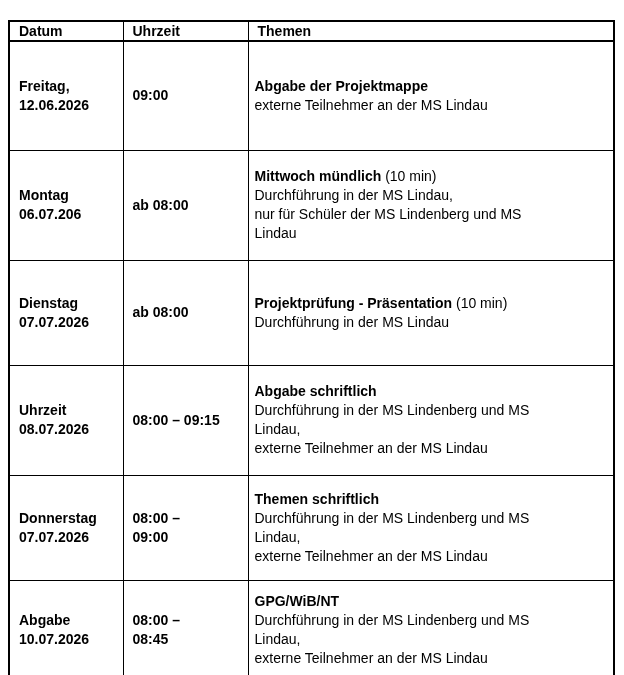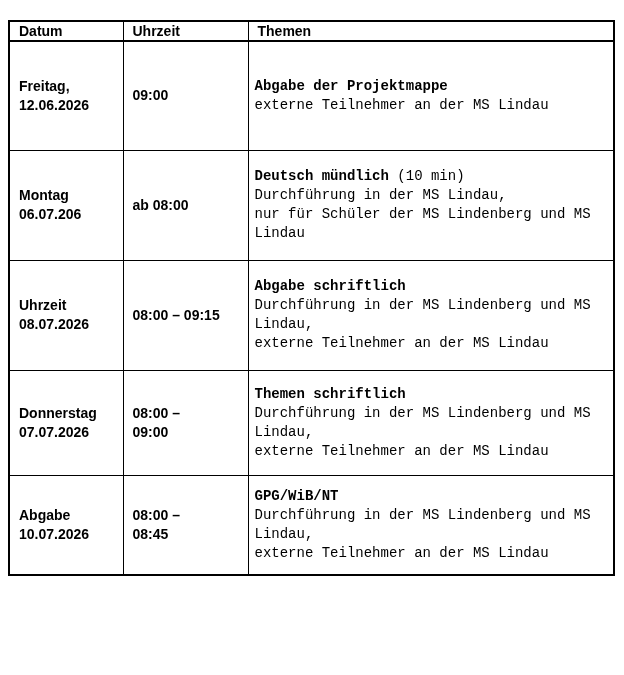--- a/index.html
+++ b/index.html
@@ -45,21 +45,20 @@
   tr.r4 { height: 110px; }
   tr.r5 { height: 105px; }
   tr.r6 { height: 100px; }
   td.datum, td.uhrzeit {
     font-weight: bold;
     padding-left: 9px;
   }
   td.themen {
     padding-left: 6px;
     padding-right: 4px;
-    font-family: Liberation Mono, monospace;
   }
   .b { font-weight: bold; }
 </style>
 </head>
 <body>
 
 <table class="schedule">
   <colgroup>
     <col class="c-datum">
     <col class="c-uhrzeit">
@@ -88,27 +87,40 @@
 
   <tr class="r2">
     <td class="datum">
       <div>Montag</div>
       <div>06.07.206</div>
     </td>
     <td class="uhrzeit">
       <div>ab 08:00</div>
     </td>
     <td class="themen">
-      <div><span class="b">Deutsch mündlich</span><span> (10 min)</span></div>
+      <div><span class="b">Mittwoch mündlich</span><span> (10 min)</span></div>
       <div>Durchführung in der MS Lindau,</div>
       <div>nur für Schüler der MS Lindenberg und MS</div>
       <div>Lindau</div>
     </td>
   </tr>
 
+  <tr class="r3">
+    <td class="datum">
+      <div>Dienstag</div>
+      <div>07.07.2026</div>
+    </td>
+    <td class="uhrzeit">
+      <div>ab 08:00</div>
+    </td>
+    <td class="themen">
+      <div><span class="b">Projektprüfung - Präsentation</span><span> (10 min)</span></div>
+      <div>Durchführung in der MS Lindau</div>
+    </td>
+  </tr>
 
   <tr class="r4">
     <td class="datum">
       <div>Uhrzeit</div>
       <div>08.07.2026</div>
     </td>
     <td class="uhrzeit">
       <div>08:00 – 09:15</div>
     </td>
     <td class="themen">

